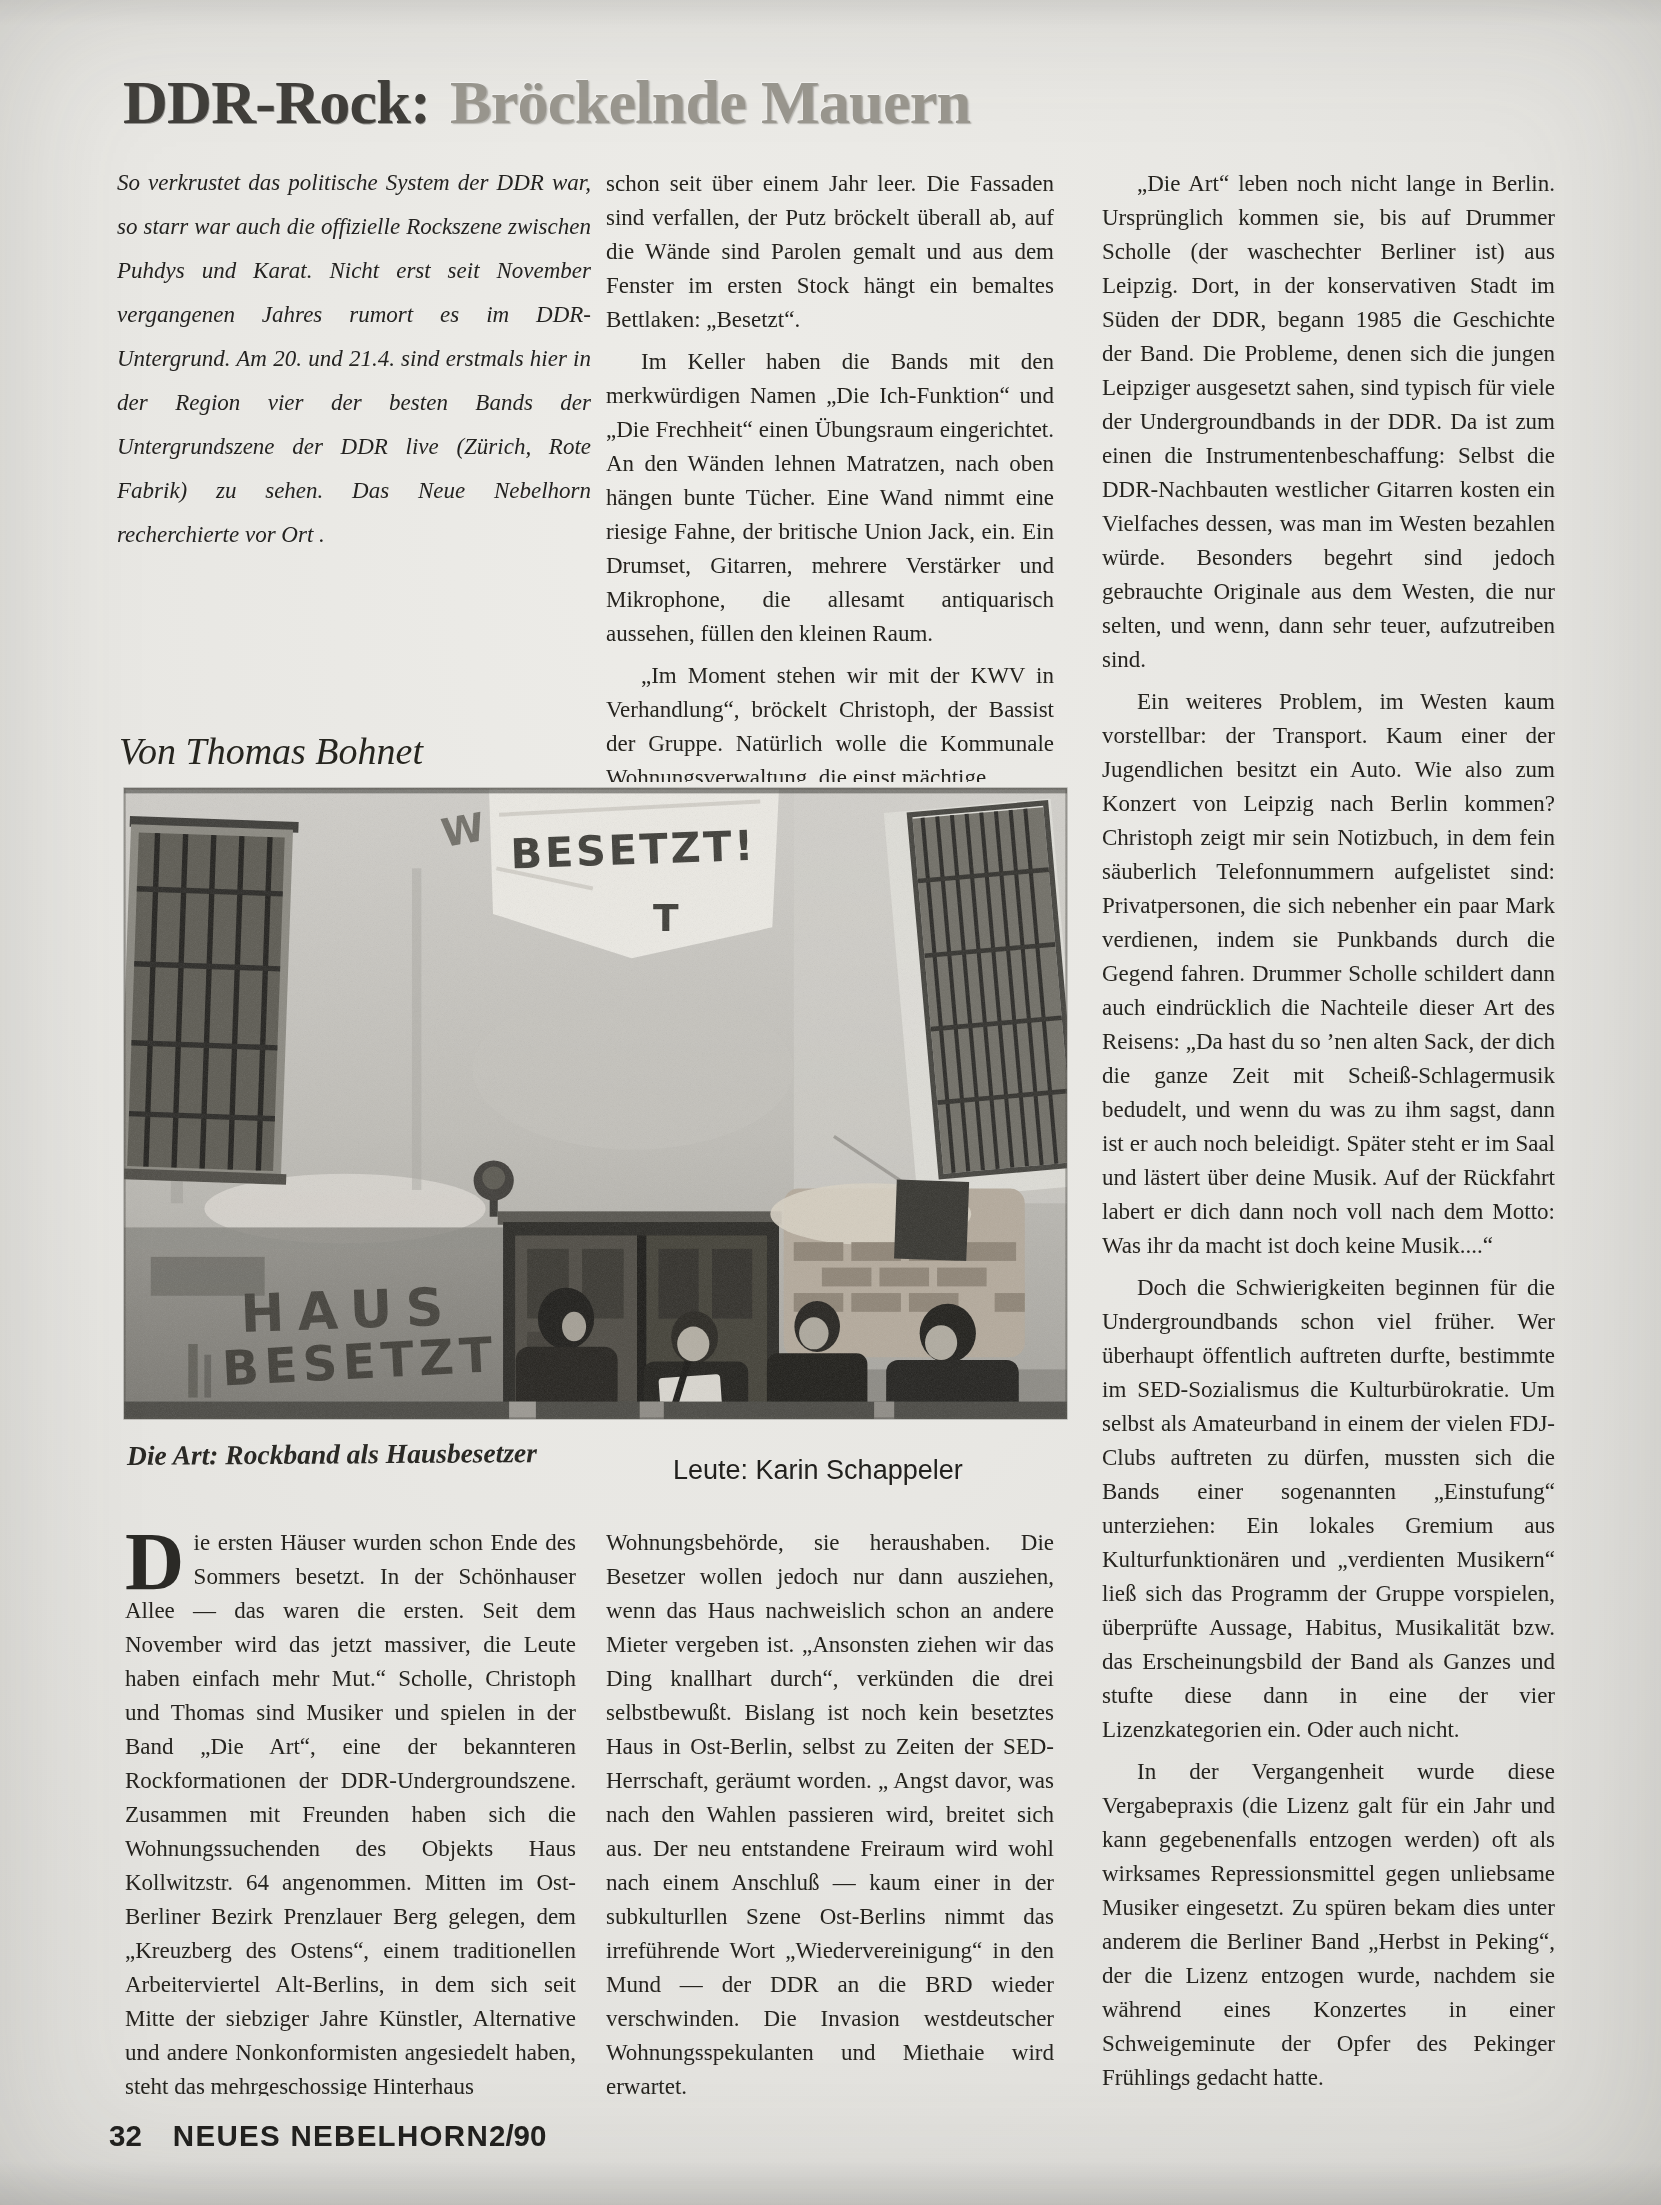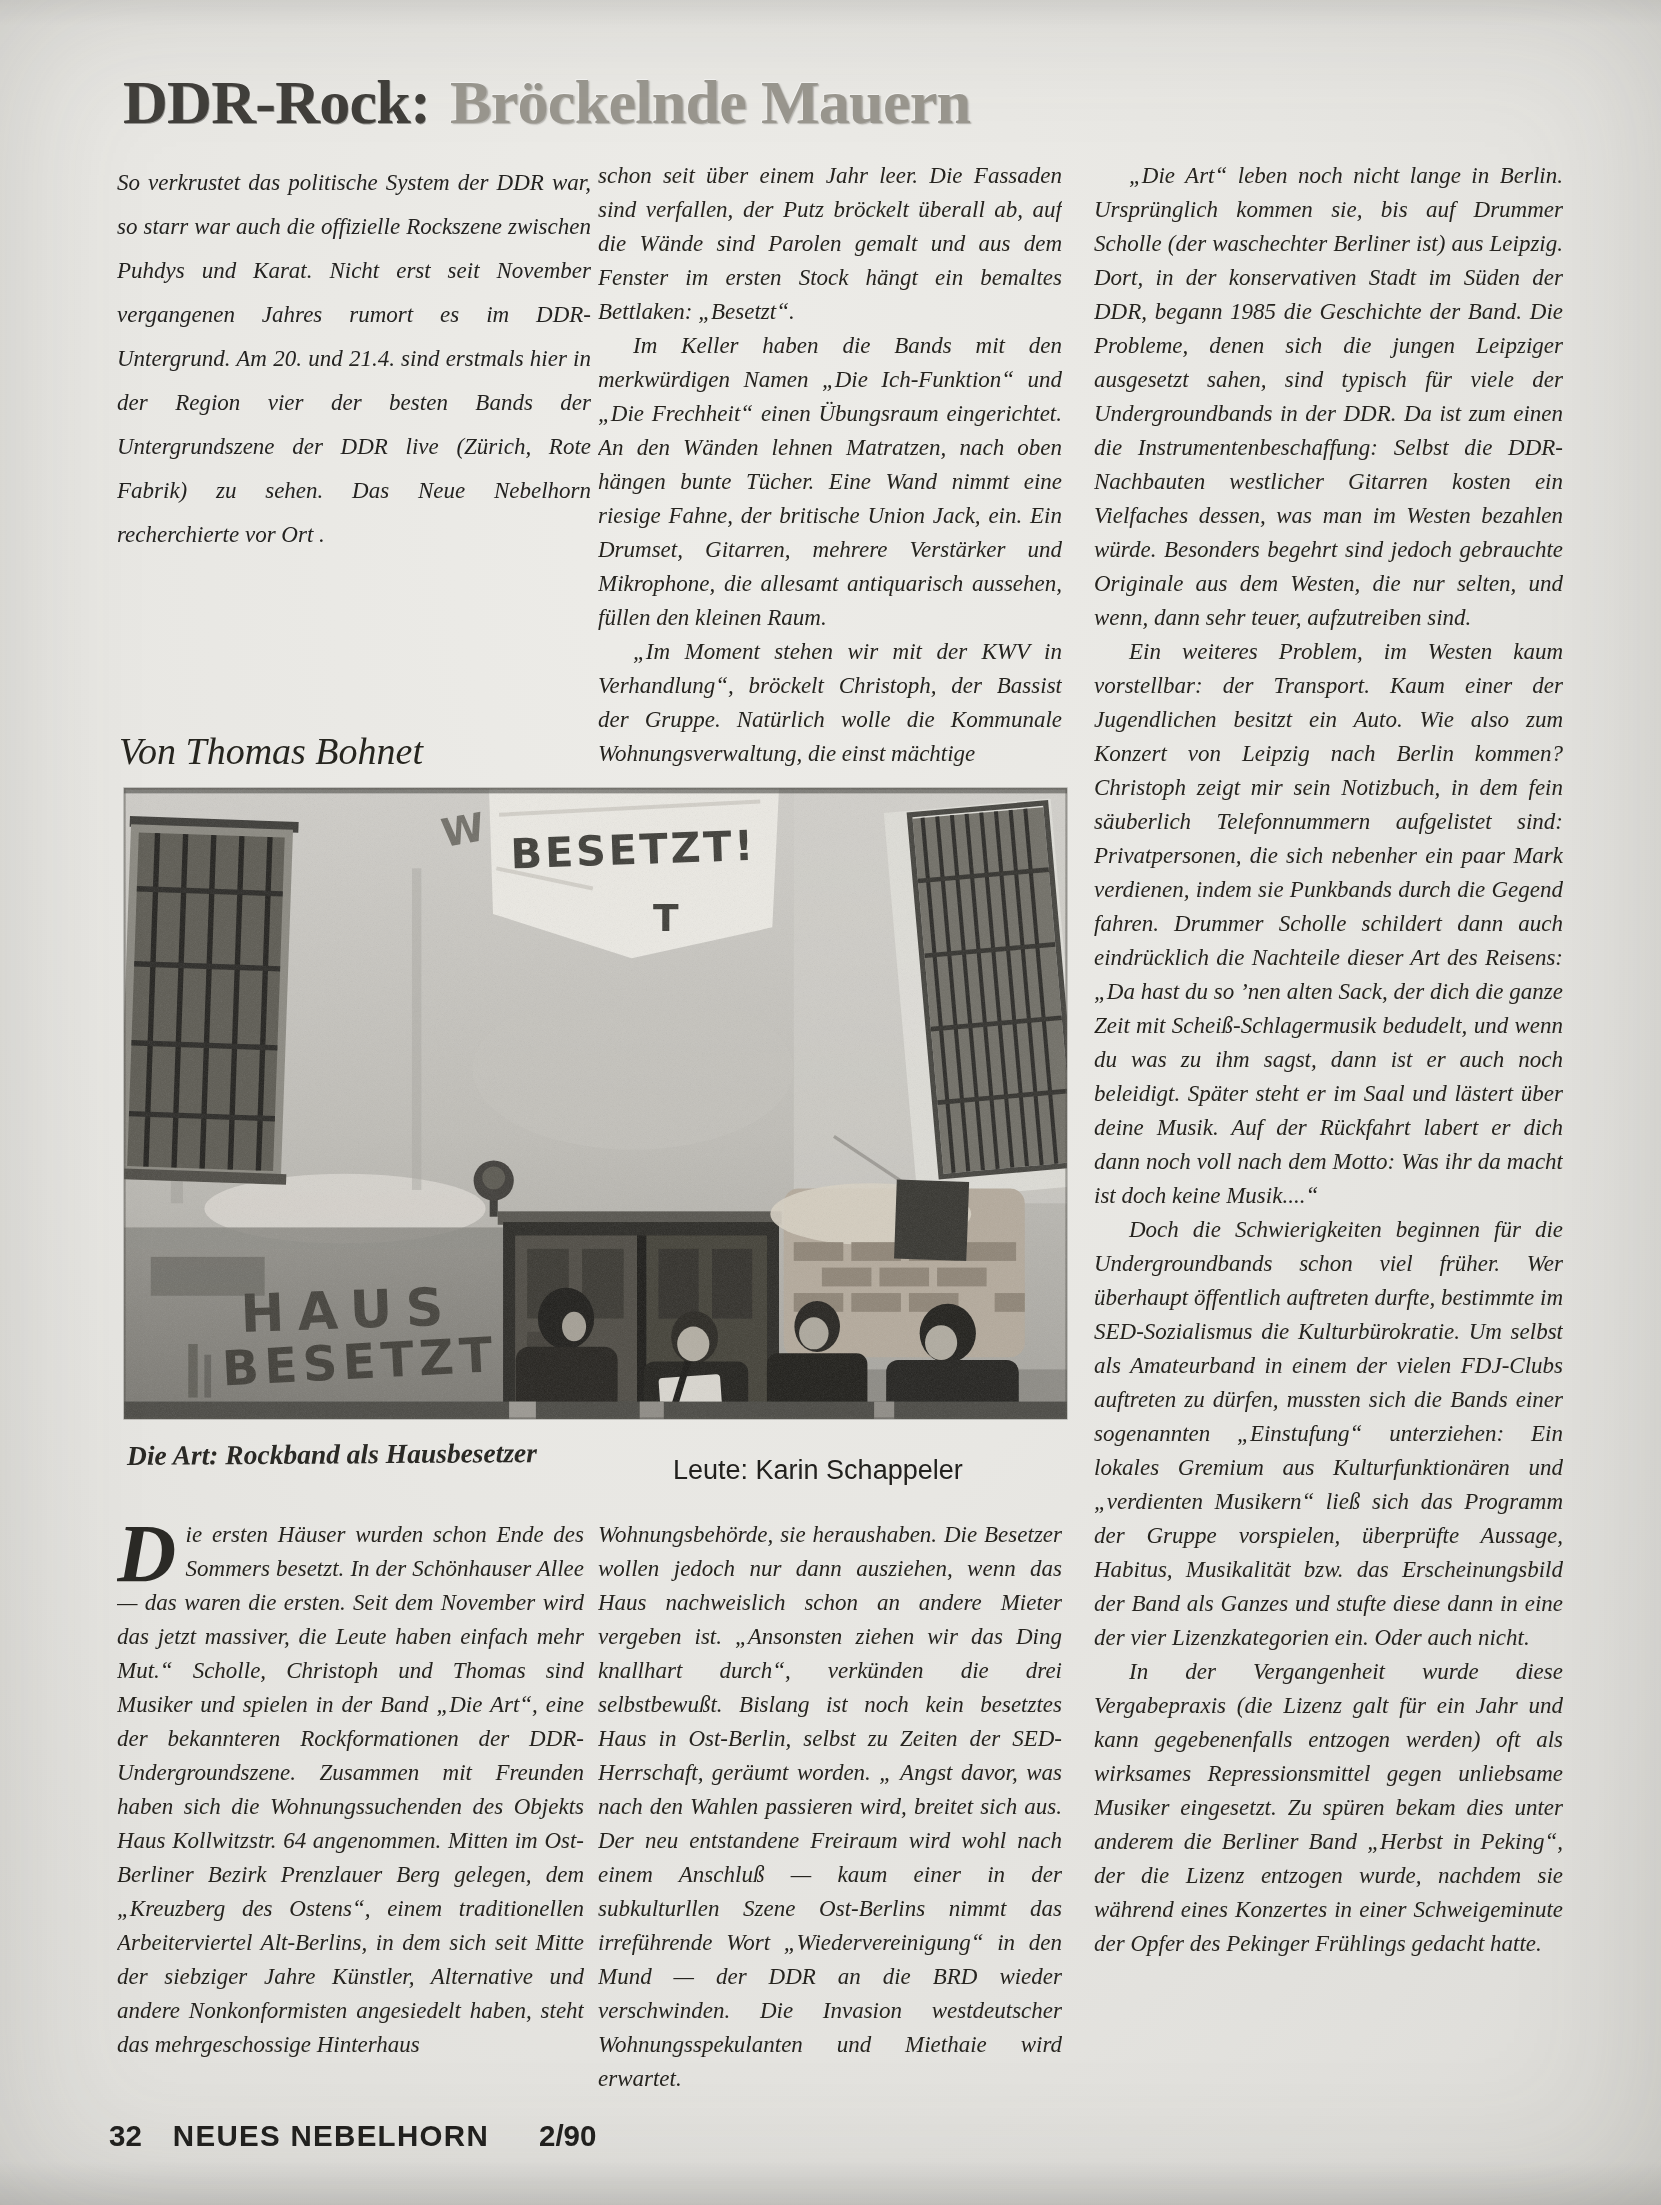--- a/index.html
+++ b/index.html
@@ -29,21 +29,21 @@
     text-align:justify;overflow:hidden;color:#242321;
   }
   .byline{
     position:absolute;left:119px;top:729px;width:402px;
     font-size:38px;font-style:italic;color:#26251f;
   }
   .col{
     position:absolute;text-align:justify;hyphens:auto;
     font-size:23px;line-height:34px;color:#26241f;overflow:hidden;
   }
-  .col p{margin:0;font-style:italic;}
+  .col p{margin:8px;}
   .col p.ind{text-indent:35px;}
   .col-mid-top{left:598px;top:159px;width:464px;height:623px;}
   .col-right{left:1094px;top:159px;width:469px;height:2000px;line-height:34px;}
   .col-left-bot{left:117px;top:1518px;width:467px;height:578px;}
   .col-mid-bot{left:598px;top:1518px;width:464px;height:578px;}
   .dropcap{
     float:left;font-size:82px;line-height:63px;font-weight:bold;
     padding:4px 9.4px 0 0;color:#2b2a26;
   }
   .photo-wrap{
@@ -59,21 +59,21 @@
   .credit{
     position:absolute;left:673px;top:1455px;width:415px;
     font-family:"Liberation Sans", sans-serif;font-size:27px;color:#21201d;
   }
   .footer{
     position:absolute;left:109px;top:2119px;
     font-family:"Liberation Sans", sans-serif;font-weight:bold;font-size:29.5px;color:#21201e;
     display:flex;align-items:baseline;
   }
   .footer .f-num{margin-right:31px;}
-  .footer .f-mag{letter-spacing:1.3px;margin-right:50px;}
+  .footer .f-mag{letter-spacing:1.3px;}
   .graffiti{font-family:"DejaVu Sans", sans-serif;font-weight:bold;}
 </style>
 </head>
 <body>
 
 <div class="page">
 
   <div class="headline">
     <span class="t-dark">DDR-Rock:</span><span class="t-light">Bröckelnde Mauern</span>
   </div>

